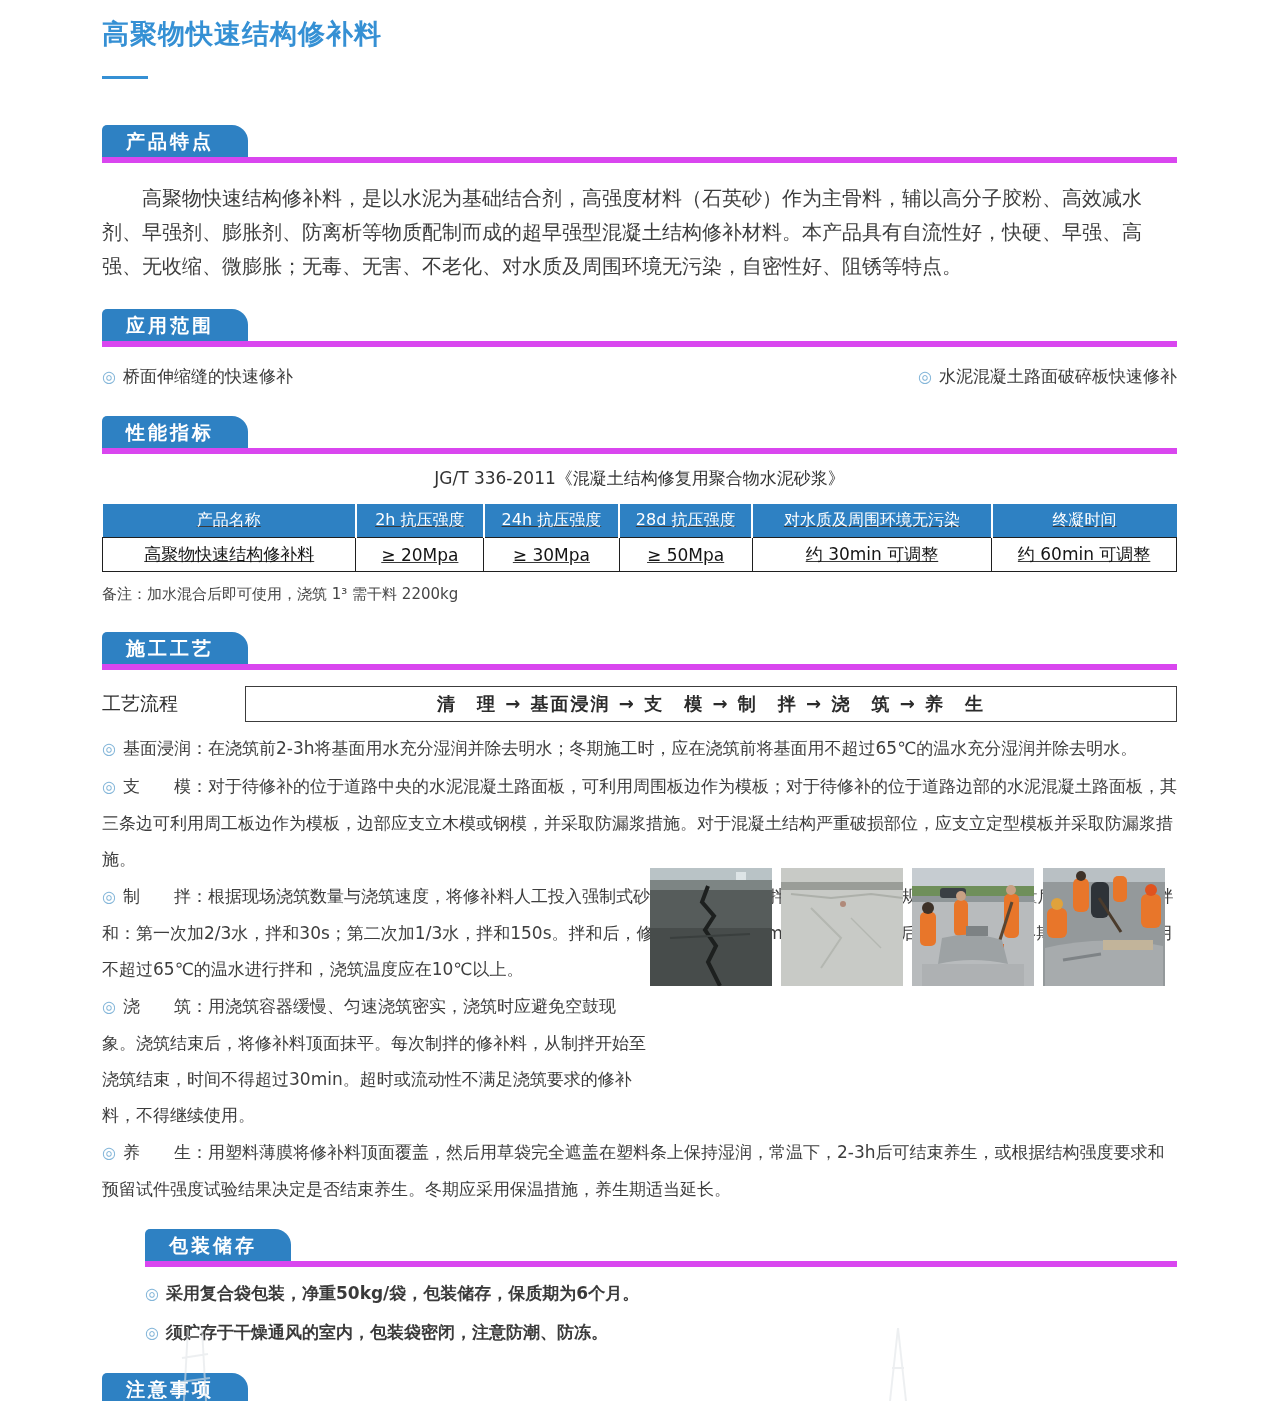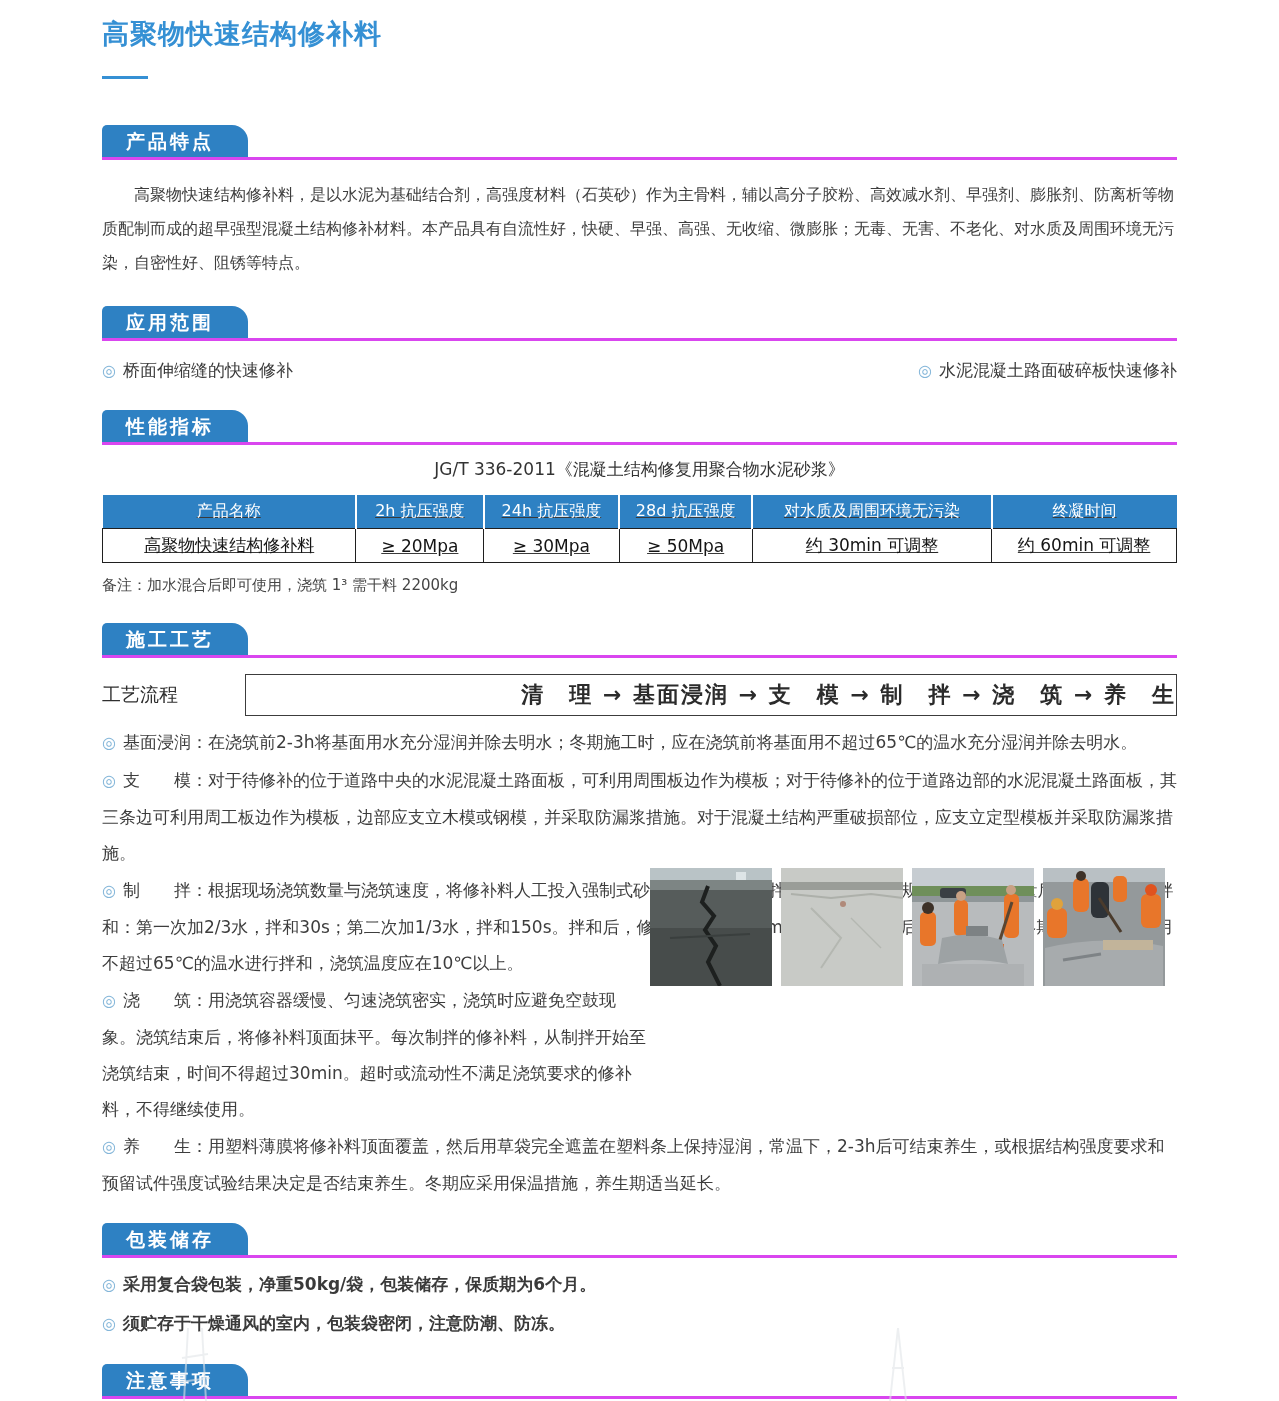--- a/index.html
+++ b/index.html
@@ -8,36 +8,36 @@
     height:1401px; overflow:hidden; background:#ffffff; position:relative;
     font-family:"DejaVu Sans","Liberation Sans",sans-serif; color:#3a3a3a;
   }
   .content { margin:0 102px; width:1075px; position:relative; }
 
   
   .page-title { padding-top:16px; font-size:27px; font-weight:bold; color:#3590d4; letter-spacing:1px; }
   .title-underline { width:46px; height:3px; background:#3590d4; margin-top:24px; }
 
   
-  .sec-head { border-bottom:3px solid #d946ef; line-height:0; }
+  .sec-head { border-bottom:6px solid #d946ef; line-height:0; }
   .sec-tab {
     display:inline-block; background:#2e81c3; color:#ffffff;
     font-size:19px; font-weight:bold; letter-spacing:3px;
     line-height:23px; padding:5px 34px 4px 24px;
     border-radius:5px 16px 0 0;
   }
 
   .sec-features   { margin-top:46px; }
   .sec-application{ margin-top:26px; }
   .sec-performance{ margin-top:28px; }
   .sec-process    { margin-top:28px; }
-  .sec-packaging  { margin-top:22px; }
+  .sec-packaging  { margin-top:22px;margin-left:43px; }
   .sec-precautions{ margin-top:24px; }
 
-  .para { margin-top:18px; font-size:16px; line-height:34px; text-indent:2em; color:#3d3d3d; }
+  .para { margin-top:18px; font-size:20px; line-height:34px; text-indent:2em; color:#3d3d3d; }
 
   .bullet { color:#84b6d9; font-size:16px; margin-right:7px; }
 
   .app-row { display:flex; margin-top:18px; font-size:17px;justify-content:space-between; }
   .app-item:first-child { width:307px; }
 
   .standard { margin-top:13px; text-align:center; font-size:17px; color:#333333; }
 
   table.perf { width:100%; border-collapse:collapse; margin-top:14px; table-layout:fixed;text-decoration:underline; }
   table.perf th {
@@ -49,21 +49,21 @@
     border:1px solid #1f1f1f; text-align:center; font-size:17px; color:#141414;
     padding:5px 2px; font-weight:500;
   }
   .col1{width:23.6%}.col2{width:11.9%}.col3{width:12.6%}.col4{width:12.4%}.col5{width:22.3%}.col6{width:17.2%}
 
   .note { margin-top:13px; font-size:15px; color:#454545; }
 
   .flow-row { display:flex; align-items:center; margin-top:16px; }
   .flow-label { width:143px; font-size:19px; color:#2f2f2f; }
   .flow-box {
-    flex:1; border:1px solid #3c3c3c; text-align:right; font-size:22px;
+    flex:1; border:1px solid #3c3c3c; text-align:center; font-size:18px;
     font-weight:600; color:#2b2b2b; padding:5px 0; letter-spacing:2px;
   }
 
   .steps { margin-top:8px; }
   .step { font-size:17px; line-height:36px; color:#3d3d3d; margin-top:1px; }
   .step.narrow { width:544px; }
 
   
   .photo-strip { position:absolute; left:650px; top:868px; display:flex; gap:9px; }
   .photo { width:122px; height:118px; overflow:hidden; }

